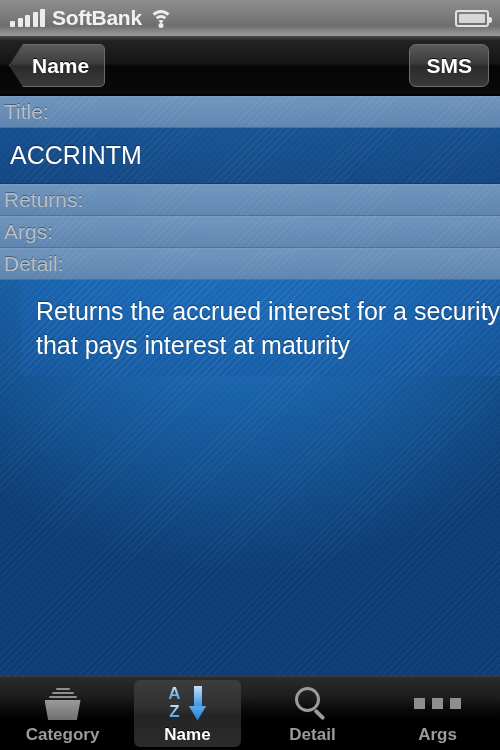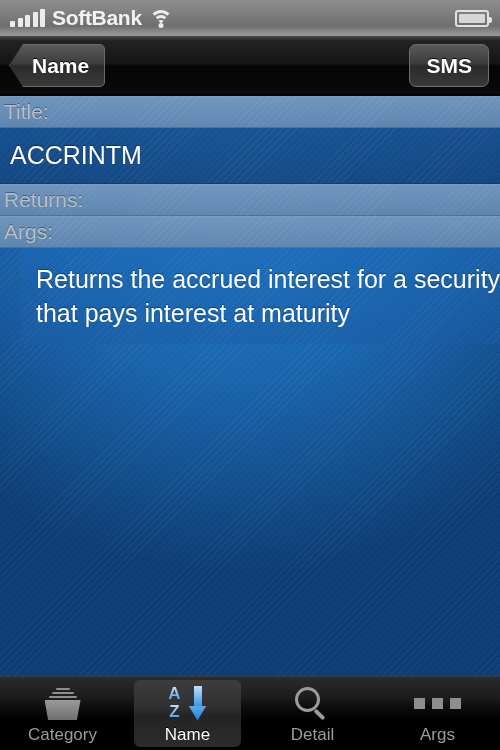--- a/index.html
+++ b/index.html
@@ -135,21 +135,21 @@
   .tab { flex:1; position:relative; display:flex; flex-direction:column;
          align-items:center; justify-content:flex-start; padding-top:8px; }
   .tab .sel {
     position:absolute; left:9px; right:9px; top:3px; bottom:3px;
     background:linear-gradient(to bottom,#3d3d3d 0%,#303030 40%,#242424 55%,#2c2c2c 100%);
     border-radius:6px; z-index:0;
   }
   .tab .ic { position:relative; z-index:2; height:37px; display:flex;
              align-items:center; justify-content:center; }
   .tab .lb { position:relative; z-index:2; margin-top:3px;
-             font-size:17px; font-weight:normal; color:#9b9b9b;
+             font-size:17px; font-weight:bold; color:#9b9b9b;
              text-shadow:0 -1px 0 #000; }
   .tab.active .lb { color:#ffffff; }
 
   
   .tray { width:44px; height:33px; position:relative; }
   .tray .box { position:absolute; bottom:0; left:4px; width:36px; height:20px;
     background:linear-gradient(to bottom,#9a9a9a,#6f6f6f);
     clip-path: polygon(0 0, 100% 0, 90% 100%, 10% 100%); }
   .tray .ln { position:absolute; left:50%; transform:translateX(-50%);
     height:2px; background:#8e8e8e; border-radius:1px; }
@@ -233,20 +233,23 @@
     </div>
 
     <div class="row row-head">
       <span>Returns:</span>
     </div>
 
     <div class="row row-head">
       <span>Args:</span>
     </div>
 
+    <div class="row row-head">
+      <span>Detail:</span>
+    </div>
     <div class="row row-detail">
       <span>Returns the accrued interest for a security that pays interest at maturity</span>
     </div>
 
   </div>
 
   <div class="tabbar">
 
     <div class="tab">
       <div class="ic">

